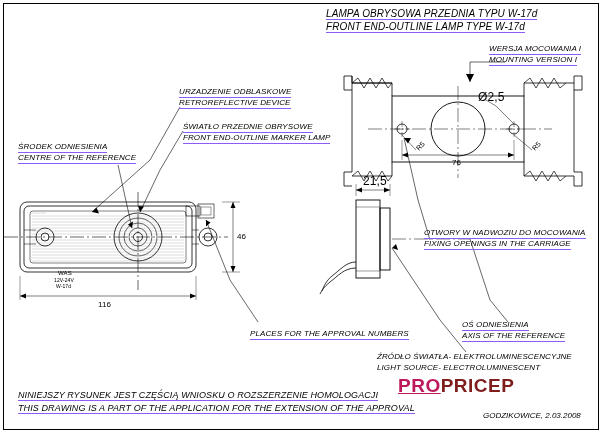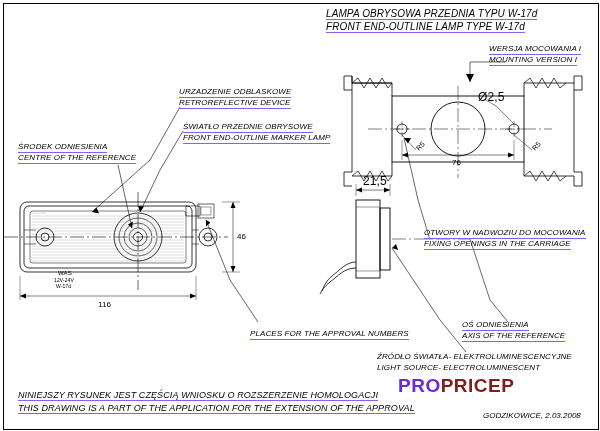--- a/index.html
+++ b/index.html
@@ -20,21 +20,21 @@
   .txt.it{font-style:italic;}
   .ul{border-bottom:1px solid #8b5cf6;}
   svg{position:absolute;left:0;top:0;}
   .logo{
     position:absolute;
     font-family:"Liberation Sans", sans-serif;
     font-weight:bold;
     font-size:19px;
     letter-spacing:0.5px;
   }
-  .logo .pro{color:#6d28d9;}
+  .logo .pro{color:#be185d;text-decoration:underline;}
   .logo .pricep{color:#7f1d1d;}
   .date{position:absolute;font-size:8px;font-style:italic;color:#000;}
 </style>
 </head>
 <body>
 
 <div class="sheet">
 
   <div class="border"></div>
 

